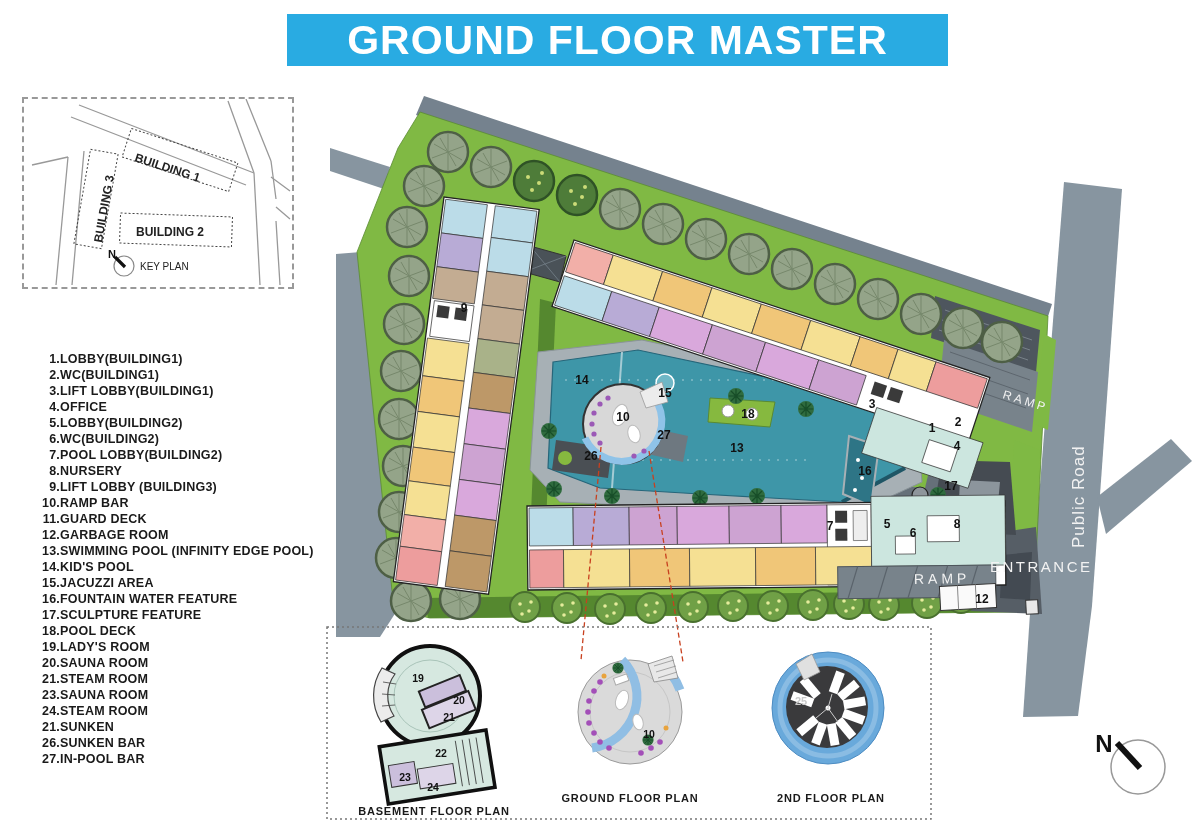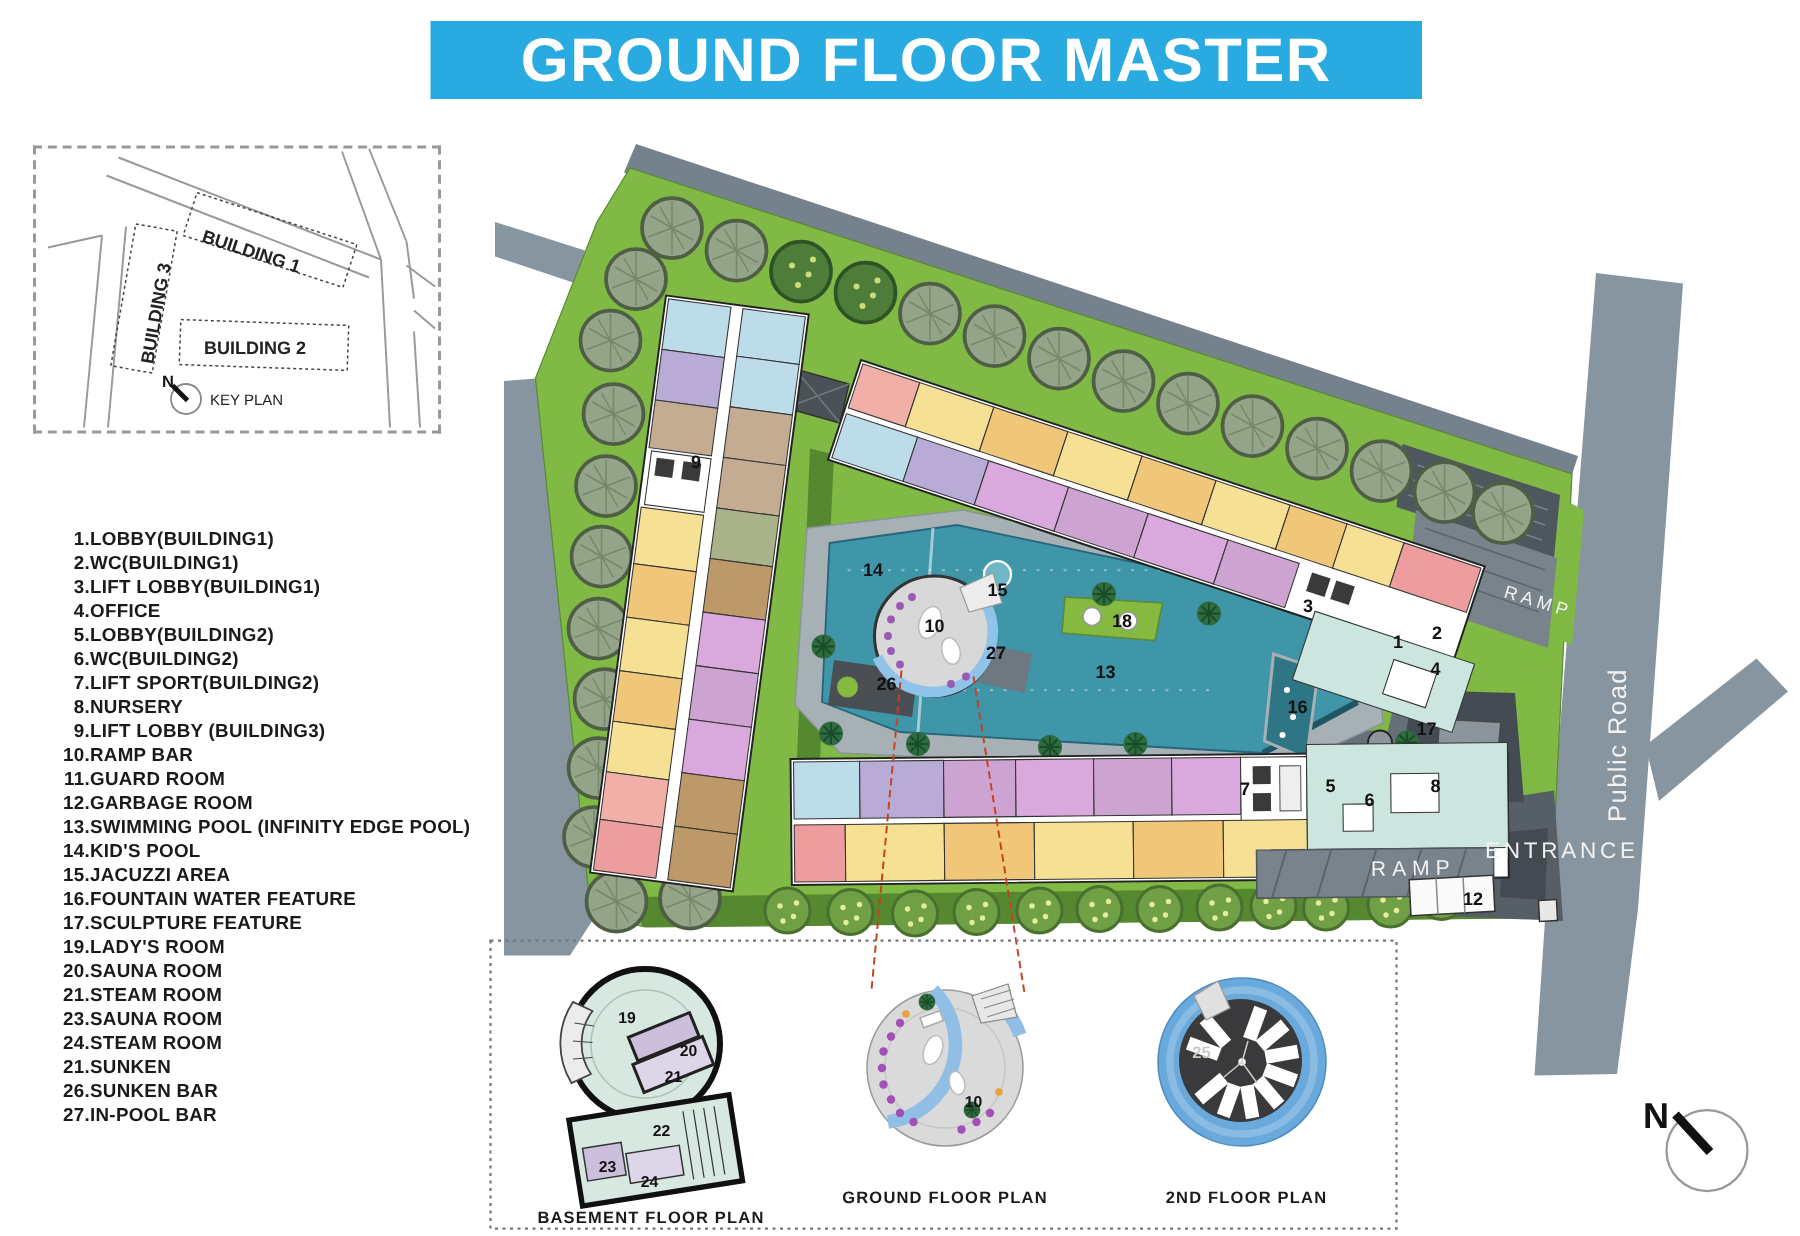--- a/index.html
+++ b/index.html
@@ -81,37 +81,37 @@
     <div class="lrow">
         <span class="lnum">5.</span>
         <span class="llabel">LOBBY(BUILDING2)</span>
       </div>
     <div class="lrow">
         <span class="lnum">6.</span>
         <span class="llabel">WC(BUILDING2)</span>
       </div>
     <div class="lrow">
         <span class="lnum">7.</span>
-        <span class="llabel">LIFT SPORT(BUILDING2)</span>
+        <span class="llabel">POOL LOBBY(BUILDING2)</span>
       </div>
     <div class="lrow">
         <span class="lnum">8.</span>
         <span class="llabel">NURSERY</span>
       </div>
     <div class="lrow">
         <span class="lnum">9.</span>
         <span class="llabel">LIFT LOBBY (BUILDING3)</span>
       </div>
     <div class="lrow">
         <span class="lnum">10.</span>
         <span class="llabel">RAMP BAR</span>
       </div>
     <div class="lrow">
         <span class="lnum">11.</span>
-        <span class="llabel">GUARD ROOM</span>
+        <span class="llabel">GUARD DECK</span>
       </div>
     <div class="lrow">
         <span class="lnum">12.</span>
         <span class="llabel">GARBAGE ROOM</span>
       </div>
     <div class="lrow">
         <span class="lnum">13.</span>
         <span class="llabel">SWIMMING POOL (INFINITY EDGE POOL)</span>
       </div>
     <div class="lrow">
@@ -122,20 +122,24 @@
         <span class="lnum">15.</span>
         <span class="llabel">JACUZZI AREA</span>
       </div>
     <div class="lrow">
         <span class="lnum">16.</span>
         <span class="llabel">FOUNTAIN WATER FEATURE</span>
       </div>
     <div class="lrow">
         <span class="lnum">17.</span>
         <span class="llabel">SCULPTURE FEATURE</span>
+      </div>
+    <div class="lrow">
+        <span class="lnum">18.</span>
+        <span class="llabel">POOL DECK</span>
       </div>
     <div class="lrow">
         <span class="lnum">19.</span>
         <span class="llabel">LADY'S ROOM</span>
       </div>
     <div class="lrow">
         <span class="lnum">20.</span>
         <span class="llabel">SAUNA ROOM</span>
       </div>
     <div class="lrow">

